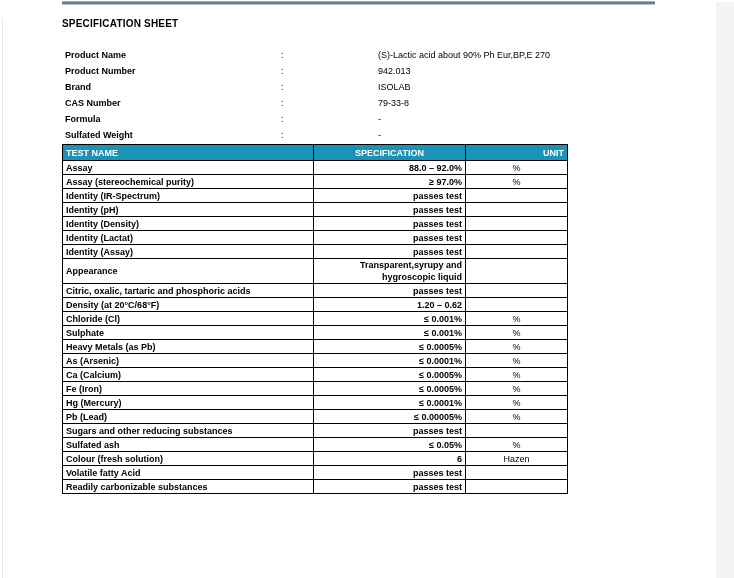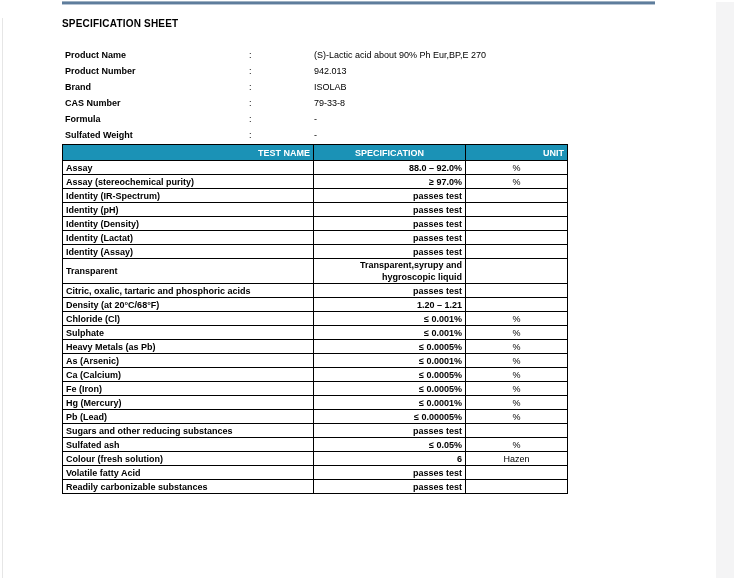--- a/index.html
+++ b/index.html
@@ -45,20 +45,21 @@
     position: absolute;
     left: 65px; top: 48px;
     width: 560px;
   }
   .info-row {
     display: grid;
     grid-template-columns: 184px 65px 1fr;
     height: 16px;
     line-height: 15px;
     font-size: 9px;
+    gap: 32px;
   }
   .info-label { font-weight: bold; }
   .info-colon { font-weight: normal; }
   .info-value { font-weight: normal; }
   table.spec-table {
     position: absolute;
     left: 62px; top: 144px;
     width: 505px;
     border-collapse: collapse;
     table-layout: fixed;
@@ -71,21 +72,21 @@
     border: 1px solid #000;
     padding: 0 3px;
     overflow: hidden;
   }
   table.spec-table th {
     height: 16px;
     color: #fff;
     font-weight: bold;
     text-align: center;
   }
-  table.spec-table th.h1 { text-align: right; }
+  table.spec-table th.h1 { text-align: left; }
   table.spec-table td { height: 14px; line-height: 12px; }
   td.cell-test { font-weight: bold; text-align: left; }
   td.cell-spec {
     font-weight: bold;
     text-align: right;
     white-space: pre-line;
   }
   td.cell-unit { font-weight: normal; text-align: center; }
 </style>
 </head>
@@ -185,36 +186,36 @@
     <td class="cell-unit"></td>
   </tr>
 
   <tr>
     <td class="cell-test">Identity (Assay)</td>
     <td class="cell-spec">passes test</td>
     <td class="cell-unit"></td>
   </tr>
 
   <tr>
-    <td class="cell-test">Transparent</td>
+    <td class="cell-test">Appearance</td>
     <td class="cell-spec">Transparent,syrupy and
 hygroscopic liquid</td>
     <td class="cell-unit"></td>
   </tr>
 
 
   <tr>
     <td class="cell-test">Citric, oxalic, tartaric and phosphoric acids</td>
     <td class="cell-spec">passes test</td>
     <td class="cell-unit"></td>
   </tr>
 
   <tr>
     <td class="cell-test">Density (at 20°C/68°F)</td>
-    <td class="cell-spec">1.20 – 1.21</td>
+    <td class="cell-spec">1.20 – 0.62</td>
     <td class="cell-unit"></td>
   </tr>
 
   <tr>
     <td class="cell-test">Chloride (Cl)</td>
     <td class="cell-spec">≤ 0.001%</td>
     <td class="cell-unit">%</td>
   </tr>
 
   <tr>

